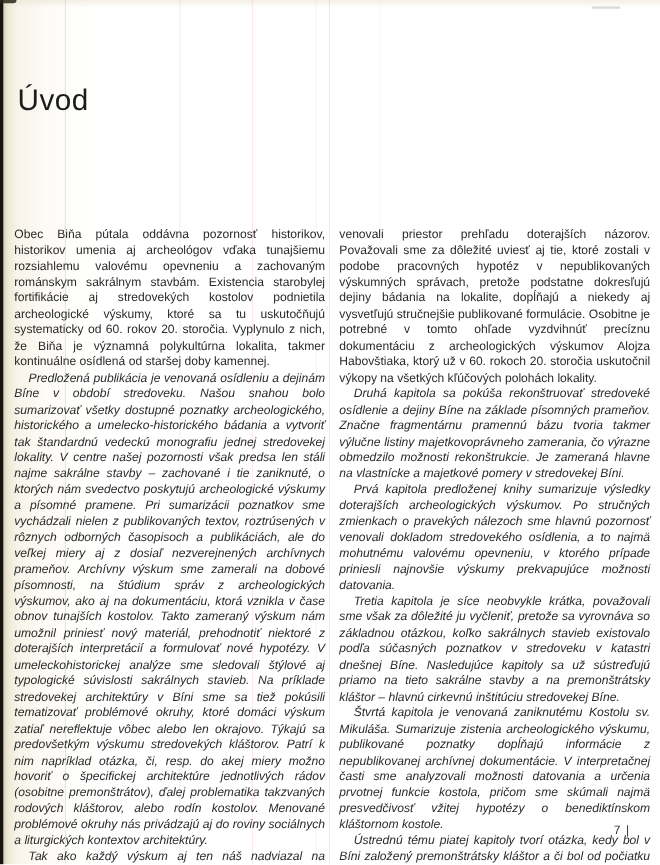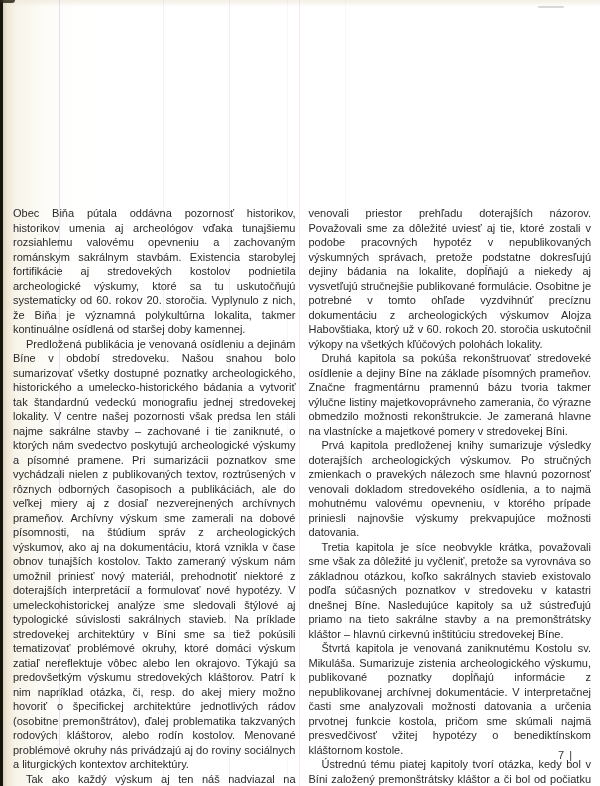--- a/index.html
+++ b/index.html
@@ -68,21 +68,21 @@
     flex: 1 1 0;
     min-width: 0;
     font-size: 11px;
     line-height: 14.5px;
     text-align: justify;
     color: #2a2a2a;
     hyphens: auto;
     -webkit-hyphens: auto;
   }
   .col p { margin: 0; }
-  .col p.indent { text-indent: 13px; }
+  .col p.indent { text-indent: 13px; font-style: italic; }
   .page-number {
     position: absolute;
     right: 27px; top: 749px;
     font-size: 11px;
     color: #333333;
     letter-spacing: 1px;
   }
 </style>
 </head>
 <body>
@@ -92,20 +92,21 @@
   <div class="edge-strip"></div>
   <div class="corner-mark"></div>
   <div class="smudge-top"></div>
   <div class="scanline l1"></div>
   <div class="scanline l2"></div>
   <div class="scanline l3"></div>
   <div class="scanline l4"></div>
   <div class="scanline l5"></div>
   <div class="scanline l6"></div>
 
+  <h1 class="title">Úvod</h1>
 
   <div class="columns">
     <div class="col">
       <p>Obec Biňa pútala oddávna pozornosť historikov, historikov umenia aj archeológov vďaka tunajšiemu rozsiahlemu valovému opevneniu a zachovaným románskym sakrálnym stavbám. Existencia starobylej fortifikácie aj stredovekých kostolov podnietila archeologické výskumy, ktoré sa tu uskutočňujú systematicky od 60. rokov 20. storočia. Vyplynulo z nich, že Biňa je významná polykultúrna lokalita, takmer kontinuálne osídlená od staršej doby kamennej.</p>
       <p class="indent">Predložená publikácia je venovaná osídleniu a dejinám Bíne v období stredoveku. Našou snahou bolo sumarizovať všetky dostupné poznatky archeologického, historického a umelecko-historického bádania a vytvoriť tak štandardnú vedeckú monografiu jednej stredovekej lokality. V centre našej pozornosti však predsa len stáli najme sakrálne stavby – zachované i tie zaniknuté, o ktorých nám svedectvo poskytujú archeologické výskumy a písomné pramene. Pri sumarizácii poznatkov sme vychádzali nielen z publikovaných textov, roztrúsených v rôznych odborných časopisoch a publikáciách, ale do veľkej miery aj z dosiaľ nezverejnených archívnych prameňov. Archívny výskum sme zamerali na dobové písomnosti, na štúdium správ z archeologických výskumov, ako aj na dokumentáciu, ktorá vznikla v čase obnov tunajších kostolov. Takto zameraný výskum nám umožnil priniesť nový materiál, prehodnotiť niektoré z doterajších interpretácií a formulovať nové hypotézy. V umeleckohistorickej analýze sme sledovali štýlové aj typologické súvislosti sakrálnych stavieb. Na príklade stredovekej architektúry v Bíni sme sa tiež pokúsili tematizovať problémové okruhy, ktoré domáci výskum zatiaľ nereflektuje vôbec alebo len okrajovo. Týkajú sa predovšetkým výskumu stredovekých kláštorov. Patrí k nim napríklad otázka, či, resp. do akej miery možno hovoriť o špecifickej architektúre jednotlivých rádov (osobitne premonštrátov), ďalej problematika takzvaných rodových kláštorov, alebo rodín kostolov. Menované problémové okruhy nás privádzajú aj do roviny sociálnych a liturgických kontextov architektúry.</p>
       <p class="indent">Tak ako každý výskum aj ten náš nadviazal na predchádzajúcich bádateľov, s ktorých hypotézami sa v knihe vyrovnávame. Pri jednotlivých stavbách a čiastkových problémoch sme preto</p>
     </div>
     <div class="col">
       <p>venovali priestor prehľadu doterajších názorov. Považovali sme za dôležité uviesť aj tie, ktoré zostali v podobe pracovných hypotéz v nepublikovaných výskumných správach, pretože podstatne dokresľujú dejiny bádania na lokalite, dopĺňajú a niekedy aj vysvetľujú stručnejšie publikované formulácie. Osobitne je potrebné v tomto ohľade vyzdvihnúť precíznu dokumentáciu z archeologických výskumov Alojza Habovštiaka, ktorý už v 60. rokoch 20. storočia uskutočnil výkopy na všetkých kľúčových polohách lokality.</p>
       <p class="indent">Druhá kapitola sa pokúša rekonštruovať stredoveké osídlenie a dejiny Bíne na základe písomných prameňov. Značne fragmentárnu pramennú bázu tvoria takmer výlučne listiny majetkovoprávneho zamerania, čo výrazne obmedzilo možnosti rekonštrukcie. Je zameraná hlavne na vlastnícke a majetkové pomery v stredovekej Bíni.</p>

